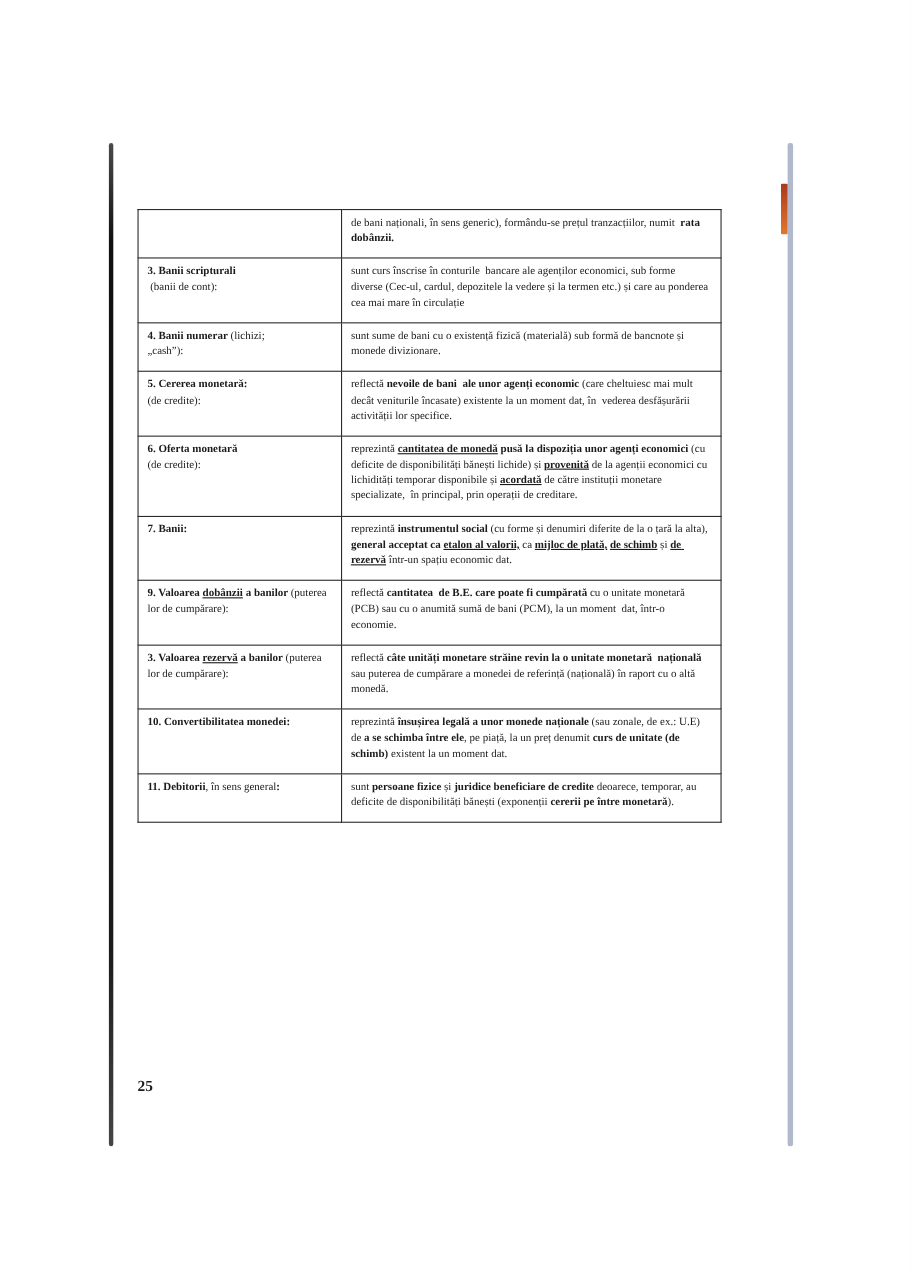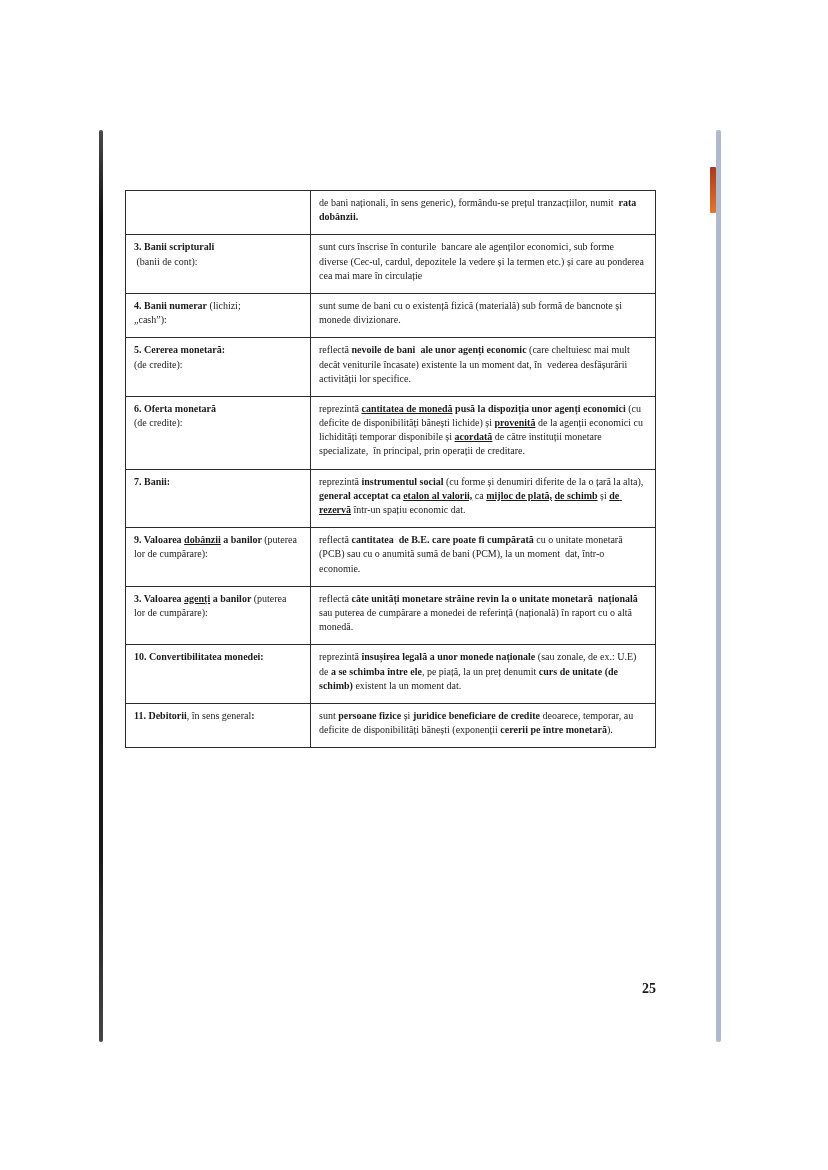--- a/index.html
+++ b/index.html
@@ -39,21 +39,21 @@
     font-size:10px;
     line-height:1.42;
     white-space:pre-wrap;
   }
   td.term-cell { width:166px; }
   td.def-cell  { }
   .bold { font-weight:bold; }
   .underline { text-decoration:underline; }
   .page-number {
     position:absolute; left:125px; top:981px; width:531px;
-    text-align:right; font-weight:bold; font-size:14px;
+    text-align:left; font-weight:bold; font-size:14px;
   }
 </style>
 </head>
 <body>
 
 <div class="page">
   <div class="binding-left"></div>
   <div class="edge-right"></div>
   <div class="orange-mark"></div>
 
@@ -85,21 +85,21 @@
         </tr>
         <tr>
           <td class="term-cell"><span class="bold">7. Banii:</span></td>
           <td class="def-cell"><span>reprezintă </span><span class="bold">instrumentul social</span><span> (cu forme și denumiri diferite de la o țară la alta), </span><span class="bold">general acceptat ca </span><span class="bold underline">etalon al valorii,</span><span> ca </span><span class="bold underline">mijloc de plată,</span><span> </span><span class="bold underline">de schimb</span><span> și </span><span class="bold underline">de rezervă</span><span> într-un spațiu economic dat.</span></td>
         </tr>
         <tr>
           <td class="term-cell"><span class="bold">9. Valoarea </span><span class="bold underline">dobânzii</span><span class="bold"> a banilor </span><span>(puterea lor de cumpărare):</span></td>
           <td class="def-cell"><span>reflectă </span><span class="bold">cantitatea  de B.E. care poate fi cumpărată</span><span> cu o unitate monetară (PCB) sau cu o anumită sumă de bani (PCM), la un moment  dat, într-o economie.</span></td>
         </tr>
         <tr>
-          <td class="term-cell"><span class="bold">3. Valoarea </span><span class="bold underline">agenți</span><span class="bold"> a banilor </span><span>(puterea lor de cumpărare):</span></td>
+          <td class="term-cell"><span class="bold">3. Valoarea </span><span class="bold underline">rezervă</span><span class="bold"> a banilor </span><span>(puterea lor de cumpărare):</span></td>
           <td class="def-cell"><span>reflectă </span><span class="bold">câte unități monetare străine revin la o unitate monetară  națională</span><span> sau puterea de cumpărare a monedei de referință (națională) în raport cu o altă monedă.</span></td>
         </tr>
         <tr>
           <td class="term-cell"><span class="bold">10. Convertibilitatea monedei:</span></td>
           <td class="def-cell"><span>reprezintă </span><span class="bold">însușirea legală a unor monede naționale</span><span> (sau zonale, de ex.: U.E) de </span><span class="bold">a se schimba între ele</span><span>, pe piață, la un preț denumit </span><span class="bold">curs de unitate (de schimb)</span><span> existent la un moment dat.</span></td>
         </tr>
         <tr>
           <td class="term-cell"><span class="bold">11. Debitorii</span><span>, în sens general</span><span class="bold">:</span></td>
           <td class="def-cell"><span>sunt </span><span class="bold">persoane fizice</span><span> și </span><span class="bold">juridice beneficiare de credite</span><span> deoarece, temporar, au  deficite de disponibilități bănești (exponenții </span><span class="bold">cererii pe între monetară</span><span>).</span></td>
         </tr>

